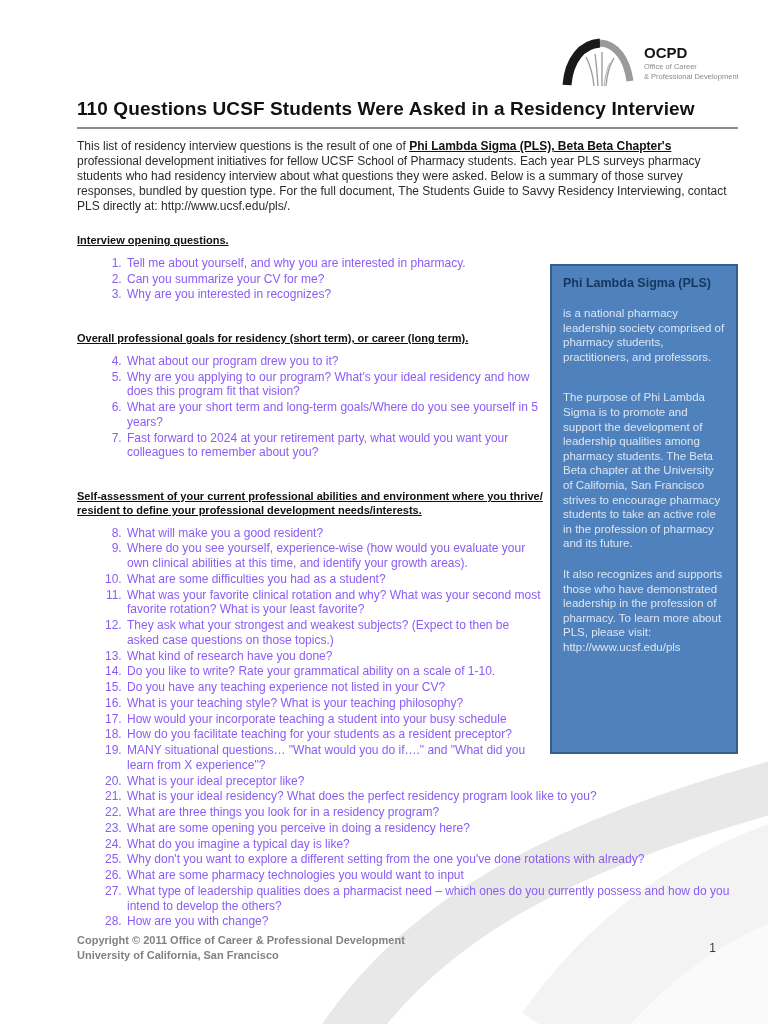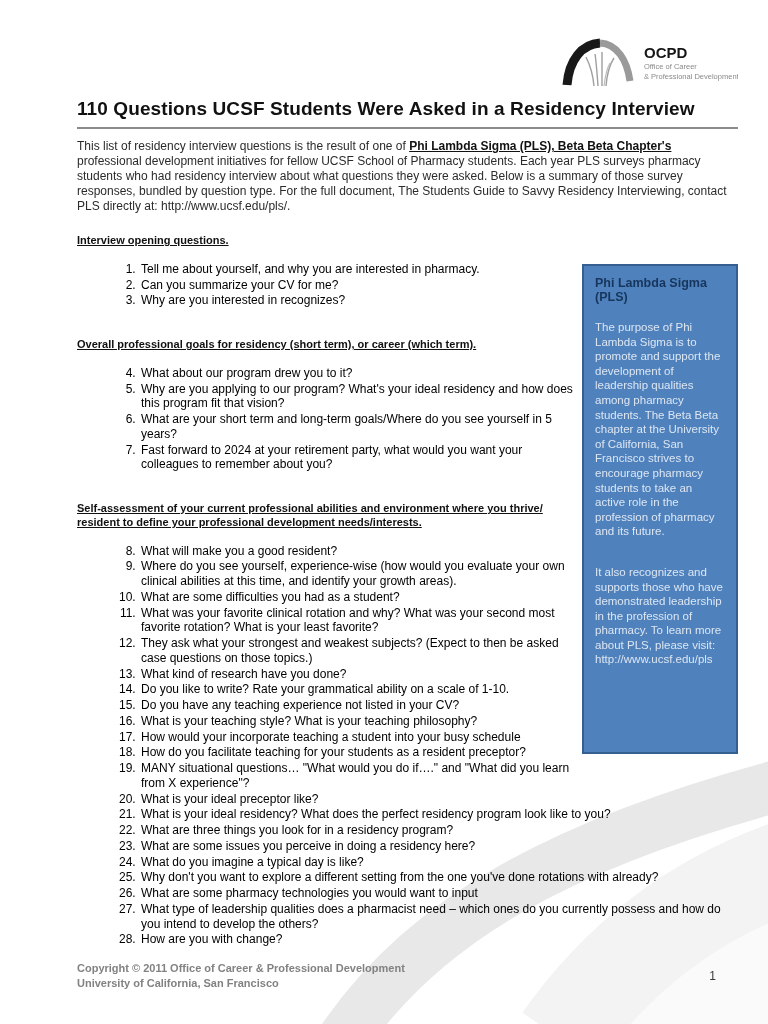--- a/index.html
+++ b/index.html
@@ -47,21 +47,21 @@
     margin: 10px 0 20px 0;
     font-size: 12px;
     line-height: 1.25;
     color: #2b2b2b;
   }
   .bold-underline { font-weight: bold; text-decoration: underline; color: #111; }
   .italic { }
   
   .pls-box {
     float: right;
-    width: 156px;
+    width: 188px;
     height: 490px;
     margin: 30px 0 14px 6px;
     background: var(--sidebar-bg, #4f81bd);
     border: 2px solid var(--sidebar-border, #365f91);
     padding: 10px 11px;
   }
   .pls-heading {
     font-size: 12.5px;
     font-weight: bold;
     color: var(--sidebar-heading, #17365d);
@@ -79,25 +79,25 @@
   .section-heading {
     font-size: 11px;
     font-weight: bold;
     text-decoration: underline;
     color: #111111;
     margin: 30px 0 8px 0;
     line-height: 1.25;
   }
   #sections > .section-heading:first-child { margin-top: 20px; }
   ol.qlist {
-    margin: 14px;
+    margin: 0;
     padding: 0 0 0 48px;
     font-size: 12px;
     line-height: 1.23;
-    color: #000000;
+    color: #8b5cf6;
   }
   ol.qlist li { margin: 0 0 1px 0; padding-left: 2px; }
   
   footer {
     display: flex;
     justify-content: space-between;
     align-items: center;
     margin-top: 4px;
     clear: none;
   }
@@ -149,33 +149,34 @@
     </header>
 
     <h1 class="title">110 Questions UCSF Students Were Asked in a Residency Interview</h1>
     <div class="title-rule"></div>
 
     <p class="intro"><span>This list of residency interview questions is the result of one of </span><span class="bold-underline">Phi Lambda Sigma (PLS), Beta Beta Chapter's</span><span> professional development initiatives for fellow UCSF School of Pharmacy students. Each year PLS surveys pharmacy students who had residency interview about what questions they were asked. Below is a summary of those survey responses, bundled by question type. For the full document, </span><span class="italic">The Students Guide to Savvy Residency Interviewing,</span><span> contact PLS directly at: http://www.ucsf.edu/pls/.</span></p>
 
     <aside class="pls-box">
       <div class="pls-heading">Phi Lambda Sigma (PLS)</div>
       <div id="pls-paragraphs">
+          <p>is a national pharmacy leadership society comprised of pharmacy students, practitioners, and professors.</p>
           <p>The purpose of Phi Lambda Sigma is to promote and support the development of leadership qualities among pharmacy students. The Beta Beta chapter at the University of California, San Francisco strives to encourage pharmacy students to take an active role in the profession of pharmacy and its future.</p>
           <p>It also recognizes and supports those who have demonstrated leadership in the profession of pharmacy. To learn more about PLS, please visit: http://www.ucsf.edu/pls</p>
         </div>
     </aside>
 
     <div id="sections">
         <div class="section-heading">Interview opening questions.</div>
         <ol class="qlist" start="1">
           <li>Tell me about yourself, and why you are interested in pharmacy.</li>
           <li>Can you summarize your CV for me?</li>
           <li>Why are you interested in recognizes?</li>
         </ol>
-        <div class="section-heading">Overall professional goals for residency (short term), or career (which term).</div>
+        <div class="section-heading">Overall professional goals for residency (short term), or career (long term).</div>
         <ol class="qlist" start="4">
           <li>What about our program drew you to it?</li>
           <li>Why are you applying to our program? What's your ideal residency and how does this program fit that vision?</li>
           <li>What are your short term and long-term goals/Where do you see yourself in 5 years?</li>
           <li>Fast forward to 2024 at your retirement party, what would you want your colleagues to remember about you?</li>
         </ol>
         <div class="section-heading">Self-assessment of your current professional abilities and environment where you thrive/ resident to define your professional development needs/interests.</div>
         <ol class="qlist" start="8">
           <li>What will make you a good resident?</li>
           <li>Where do you see yourself, experience-wise (how would you evaluate your own clinical abilities at this time, and identify your growth areas).</li>
@@ -185,21 +186,21 @@
           <li>What kind of research have you done?</li>
           <li>Do you like to write?  Rate your grammatical ability on a scale of 1-10.</li>
           <li>Do you have any teaching experience not listed in your CV?</li>
           <li>What is your teaching style? What is your teaching philosophy?</li>
           <li>How would your incorporate teaching a student into your busy schedule</li>
           <li>How do you facilitate teaching for your students as a resident preceptor?</li>
           <li>MANY situational questions… "What would you do if…." and "What did you learn from X experience"?</li>
           <li>What is your ideal preceptor like?</li>
           <li>What is your ideal residency? What does the perfect residency program look like to you?</li>
           <li>What are three things you look for in a residency program?</li>
-          <li>What are some issues you perceive in doing a residency here?</li>
+          <li>What are some opening you perceive in doing a residency here?</li>
           <li>What do you imagine a typical day is like?</li>
           <li>Why don't you want to explore a different setting from the one you've done rotations with already?</li>
           <li>What are some pharmacy technologies you would want to input</li>
           <li>What type of leadership qualities does a pharmacist need – which ones do you currently possess and how do you intend to develop the others?</li>
           <li>How are you with change?</li>
         </ol>
       </div>
 
     <footer>
       <div class="footer-left">

